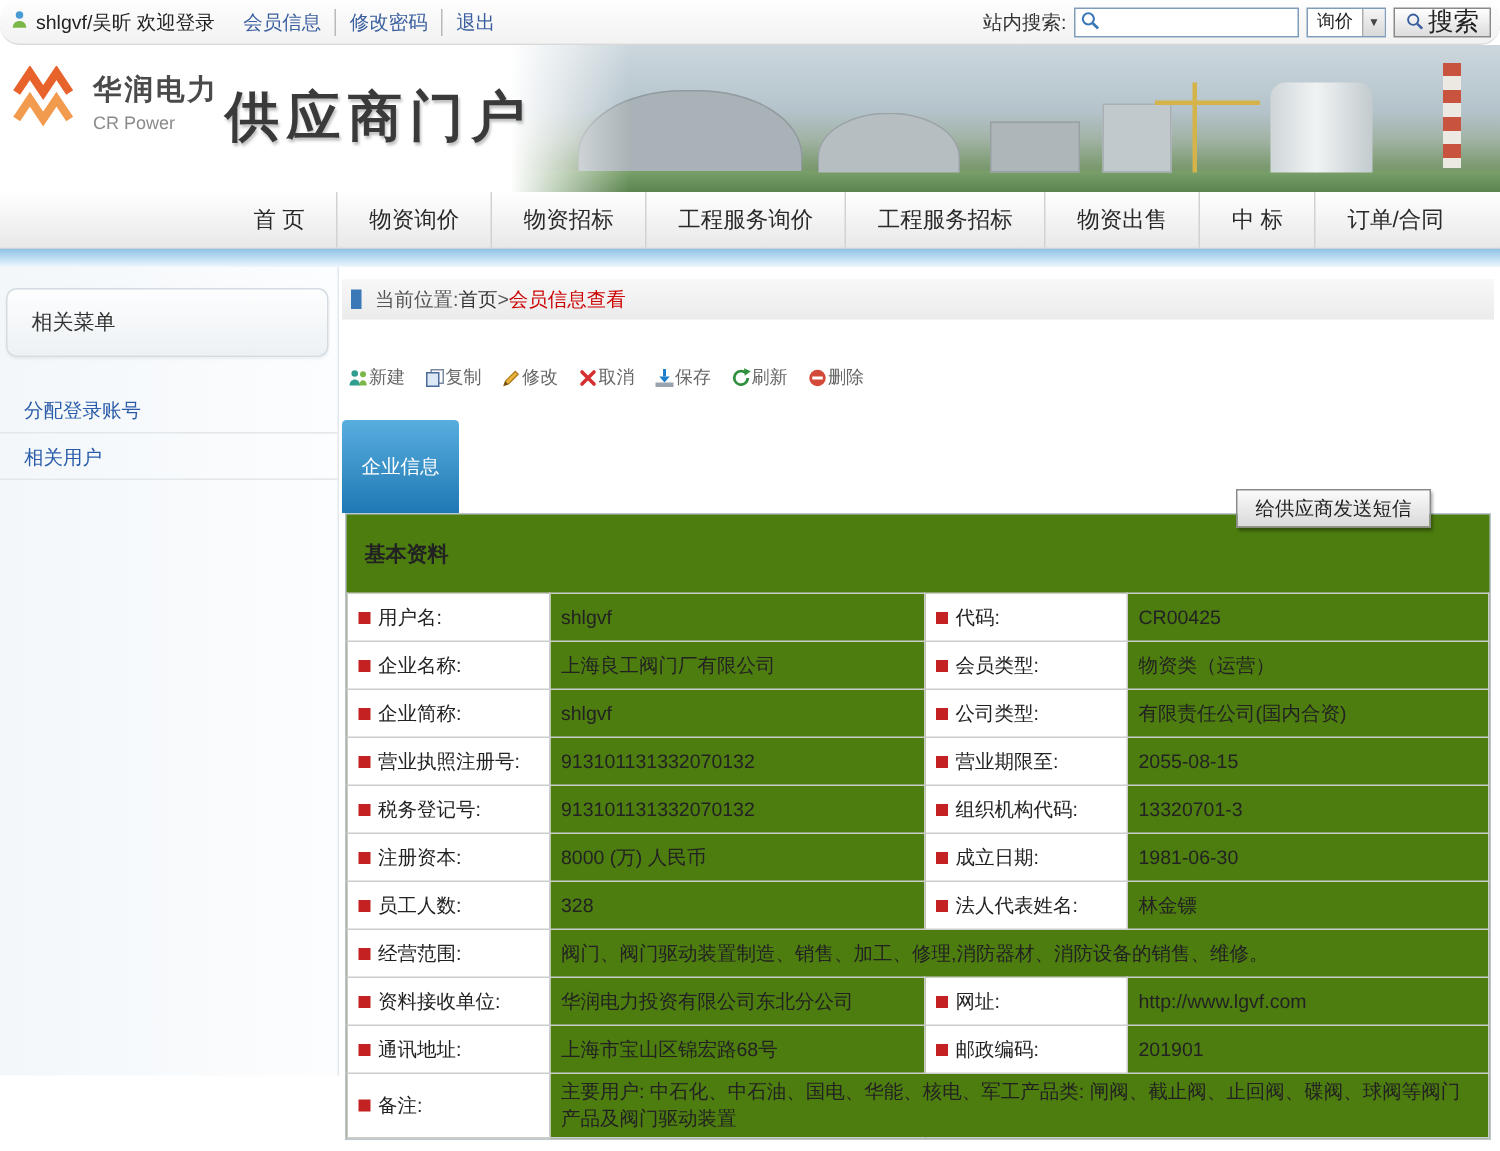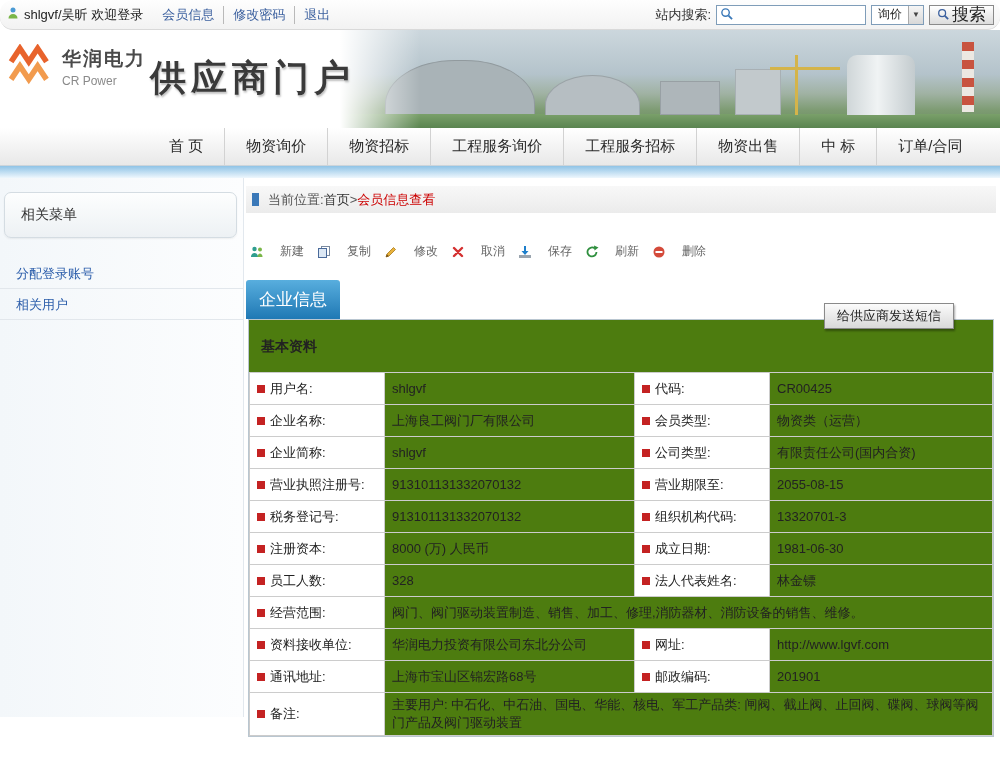--- a/index.html
+++ b/index.html
@@ -56,44 +56,44 @@
 
   
   .navbar { height:38px; display:flex; align-items:stretch; padding-left:148px;
     background:linear-gradient(#ffffff,#e8e8e8); border-bottom:1px solid #ccd4da; }
   .nav-item { display:flex; align-items:center; padding:0 21px; font-size:15px; color:#2a2a2a; cursor:pointer; }
   .nav-item + .nav-item { border-left:1px solid #d2d2d2; }
   .nav-strip { height:12px; background:linear-gradient(to bottom,#8fc3e6,#eef7fd); }
 
   
   .content { display:flex; height:539px; }
-  .sidebar { width:244px; background:linear-gradient(to right,#f3f7fa,#fcfdfe);
+  .sidebar { width:226px; background:linear-gradient(to right,#f3f7fa,#fcfdfe);
     border-right:1px solid #e2e8ee; padding-top:12px; }
   .menu-box { margin:2px 6px 0 4px; height:46px; border:1px solid #d4dce2; border-radius:7px;
     background:linear-gradient(#fdfefe,#edf1f4); display:flex; align-items:center; padding-left:16px;
     font-size:14px; color:#333; box-shadow:0 1px 2px rgba(0,0,0,0.06); }
   .menu-items { margin-top:20px; }
   .menu-item { height:31px; line-height:31px; padding-left:16px; font-size:13px; color:#2a5caa;
     border-bottom:1px solid #e2e7ec; cursor:pointer; }
 
   .main { flex:1; padding:8px 4px 0 2px; }
   .breadcrumb { height:27px; display:flex; align-items:center; padding-left:6px;
     background:linear-gradient(#f8f8f8,#ebebeb); font-size:13px; color:#555; }
   .crumb-square { width:7px; height:13px; background:#3a78b8; margin-right:9px; }
   .crumb-home { color:#333; margin-left:0; }
   .crumb-current { color:#cc0000; cursor:pointer; }
 
   .toolbar { margin:30px 0 0 4px; display:flex; align-items:center; gap:13px;
     font-size:12px; color:#666; }
-  .tool { display:flex; align-items:center; gap:16px; cursor:pointer;text-align:center; }
+  .tool { display:flex; align-items:center; gap:0; cursor:pointer;text-align:center; }
   .tool svg { display:block; }
 
   .tabrow { margin-top:20px; display:flex; align-items:flex-end; }
-  .tab { background:linear-gradient(#58aede,#1f78b4); color:#fff; font-size:17px;
-    padding:8px 13px; border-radius:3px 3px 0 0; cursor:pointer; }
+  .tab { background:linear-gradient(#58aede,#1f78b4); color:#fff; font-size:13px;
+    padding:22px 13px; border-radius:3px 3px 0 0; cursor:pointer; }
   .sms-btn { margin-left:auto; margin-right:42px; transform:translateY(10px); z-index:6; position:relative;
     background:linear-gradient(#fbfbfb,#d9d9d9); border:1px solid #8a8a8a;
     box-shadow:1px 2px 2px rgba(0,0,0,0.35); padding:3px 12px; font-size:13px; color:#222; cursor:pointer; }
 
   .infobox { margin:0 2px; border:1px solid #b9c6d0; background:#4d7c0f; padding-top:4px; }
   .section-title { font-size:14px; font-weight:bold; color:#222; margin:14px 0 16px 12px; }
   table.profile { width:100%; border-collapse:collapse; table-layout:fixed; font-size:13px; color:#222; }
   table.profile td { border:1px solid #ccc; height:32px; padding:3px 7px; vertical-align:middle;
     word-break:break-all; }
   td.lbl { background:#fff; }

